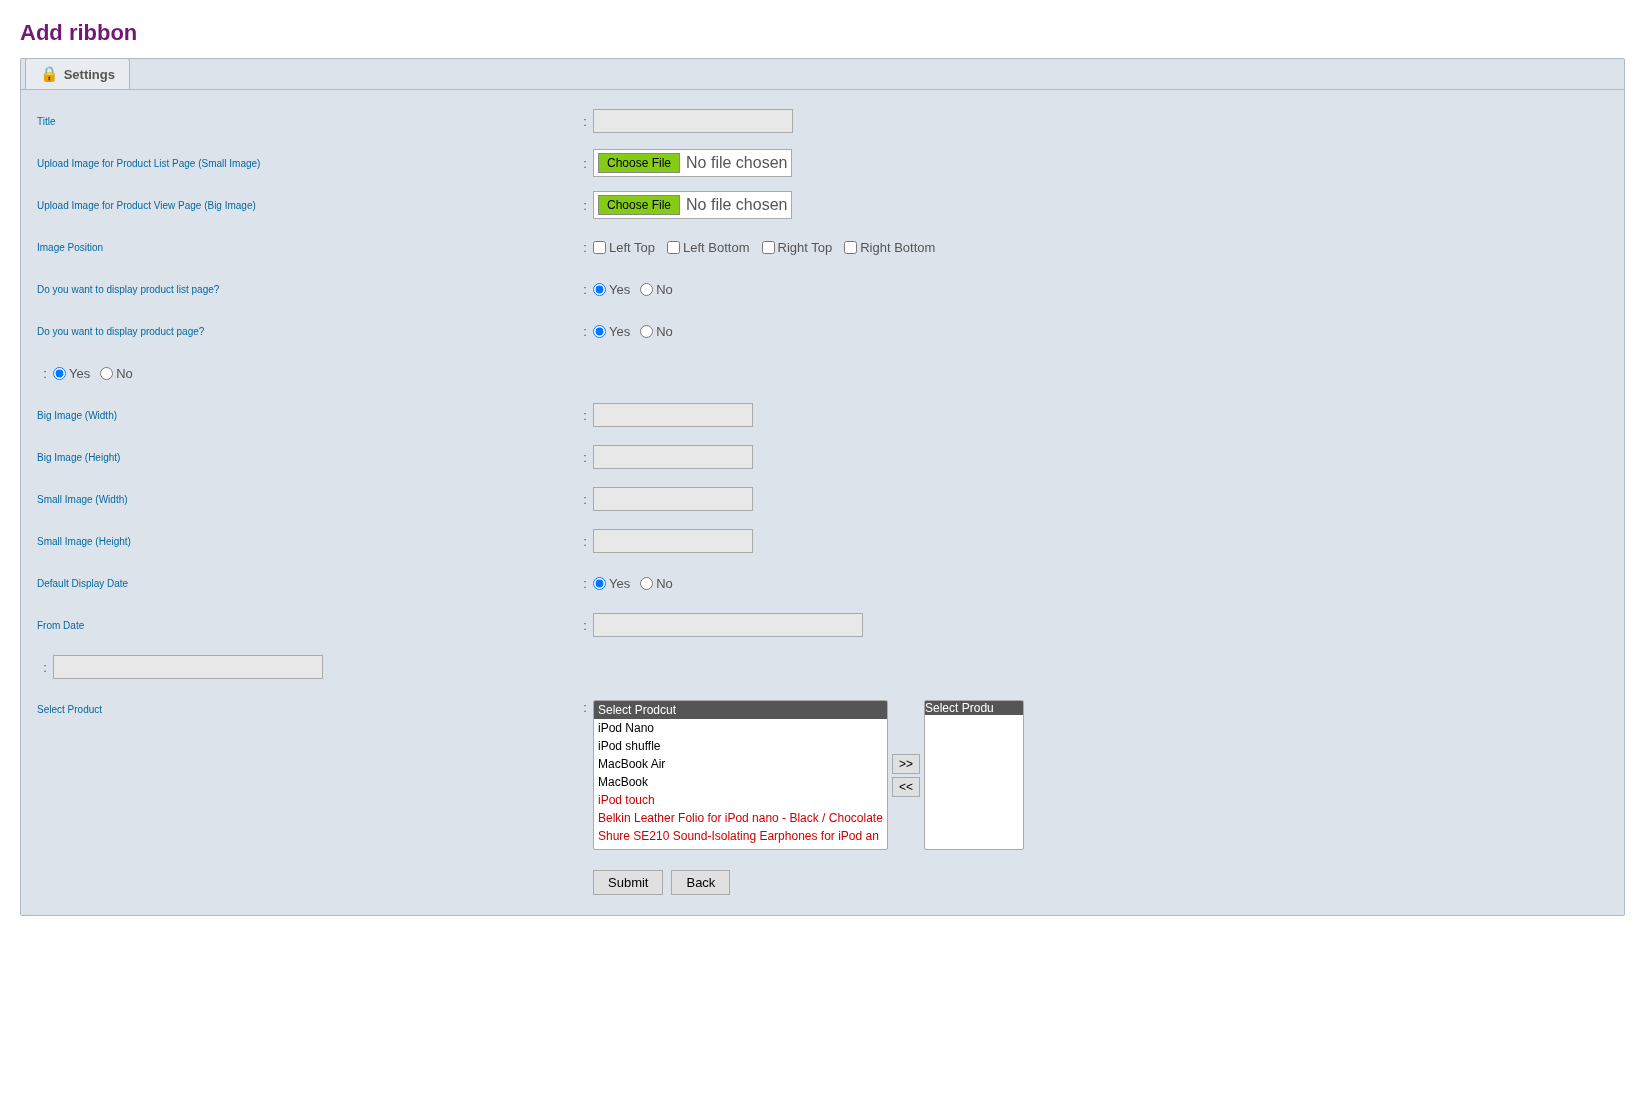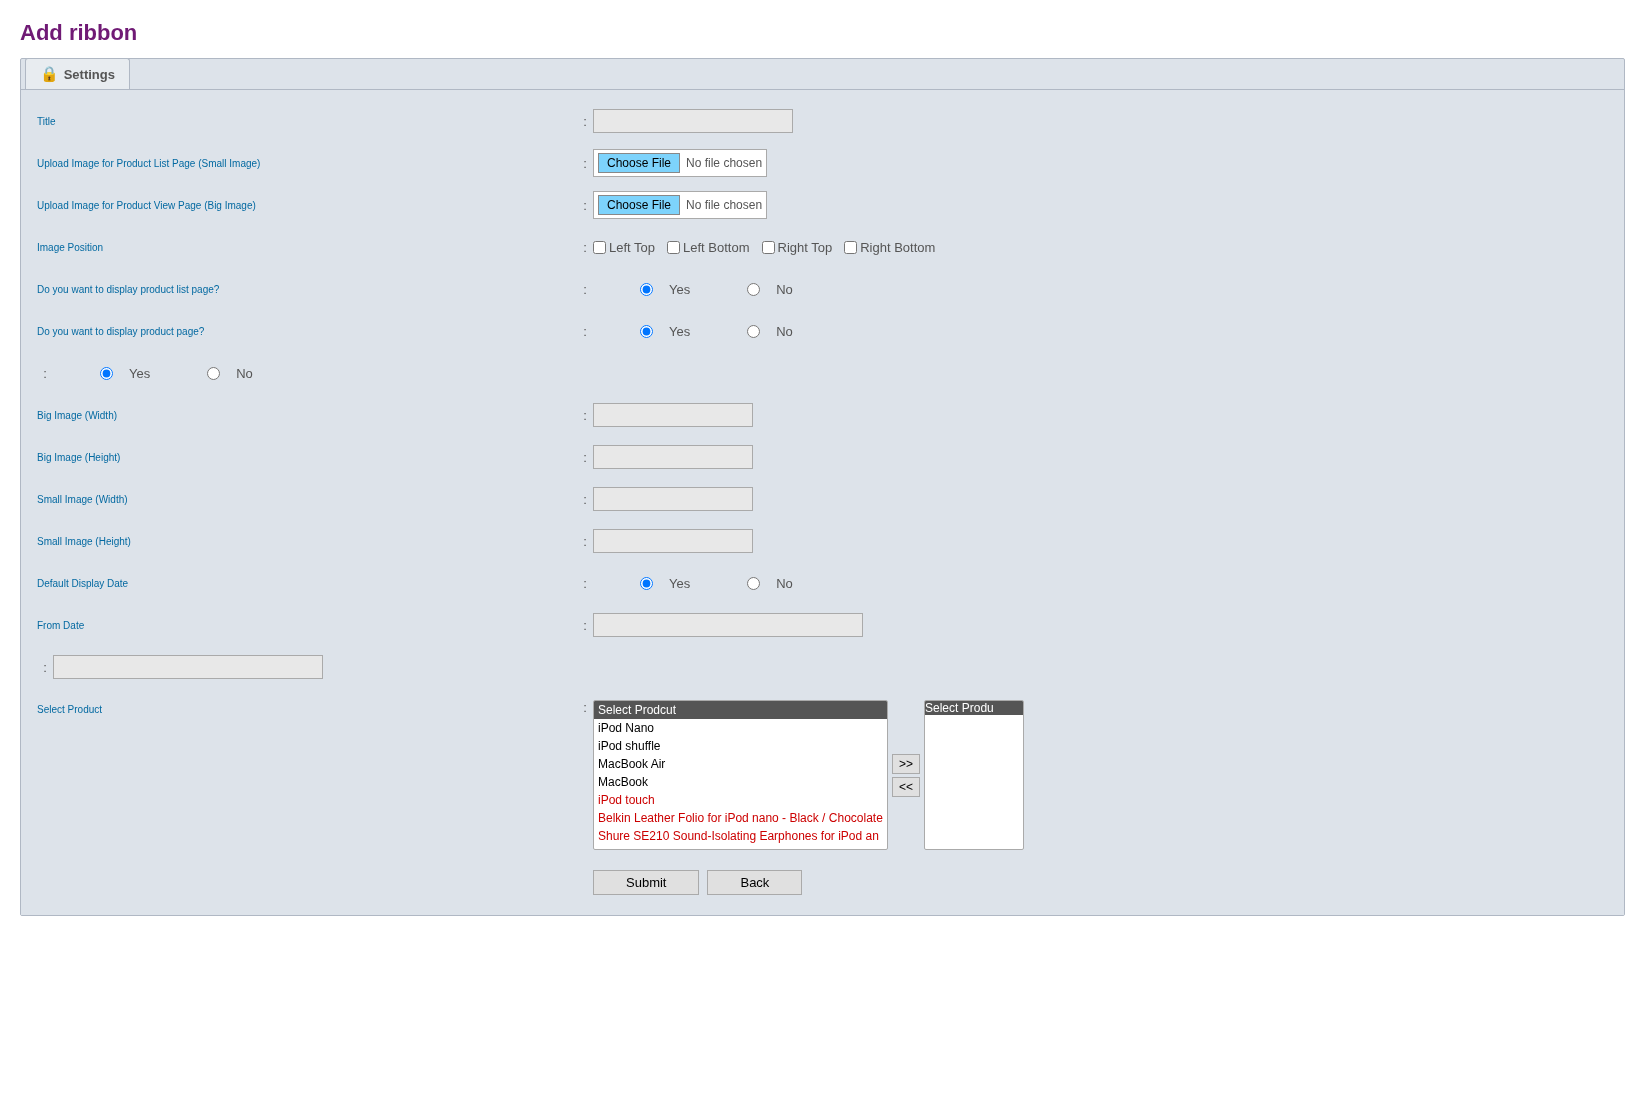--- a/index.html
+++ b/index.html
@@ -93,30 +93,30 @@
     .file-input-wrapper {
       display: flex;
       align-items: center;
       border: 1px solid #aaa;
       background: #fff;
       padding: 2px 4px;
       height: 28px;
     }
     .file-btn {
       border: 1px solid #888;
-      background: #7dd3fc;
+      background: #84cc16;
       padding: 2px 8px;
       font-size: 12px;
       cursor: pointer;
       margin-right: 6px;
       white-space: nowrap;
     }
     .file-no-chosen {
       color: #555;
-      font-size: 12px;
+      font-size: 16px;
     }
     .checkbox-group {
       display: flex;
       align-items: flex-start;
       gap: 12px;
     }
     .checkbox-item {
       display: flex;
       align-items: center;
       gap: 3px;
@@ -124,24 +124,23 @@
       color: #555;
     }
     .radio-group {
       display: flex;
       align-items: center;
       gap: 10px;
     }
     .radio-item {
       display: flex;
       align-items: center;
-      gap: 16px;
+      gap: 3px;
       font-size: 13px;
       color: #555;
-      margin-left: 47px;
     }
     .select-product-area {
       display: flex;
       align-items: flex-start;
       gap: 4px;
     }
     .product-listbox {
       width: 295px;
       height: 150px;
       border: 1px solid #aaa;
@@ -182,21 +181,21 @@
     }
     .action-buttons {
       display: flex;
       gap: 8px;
       margin-top: 16px;
       padding-left: 556px;
     }
     .action-btn {
       border: 1px solid #aaa;
       background: #e0e0e0;
-      padding: 4px 32px;
+      padding: 4px 14px;
       font-size: 13px;
       cursor: pointer;
     }
   </style>
 </head>
 <body>
 
 <h1>Add ribbon</h1>
 
 <div class="tab-container">

